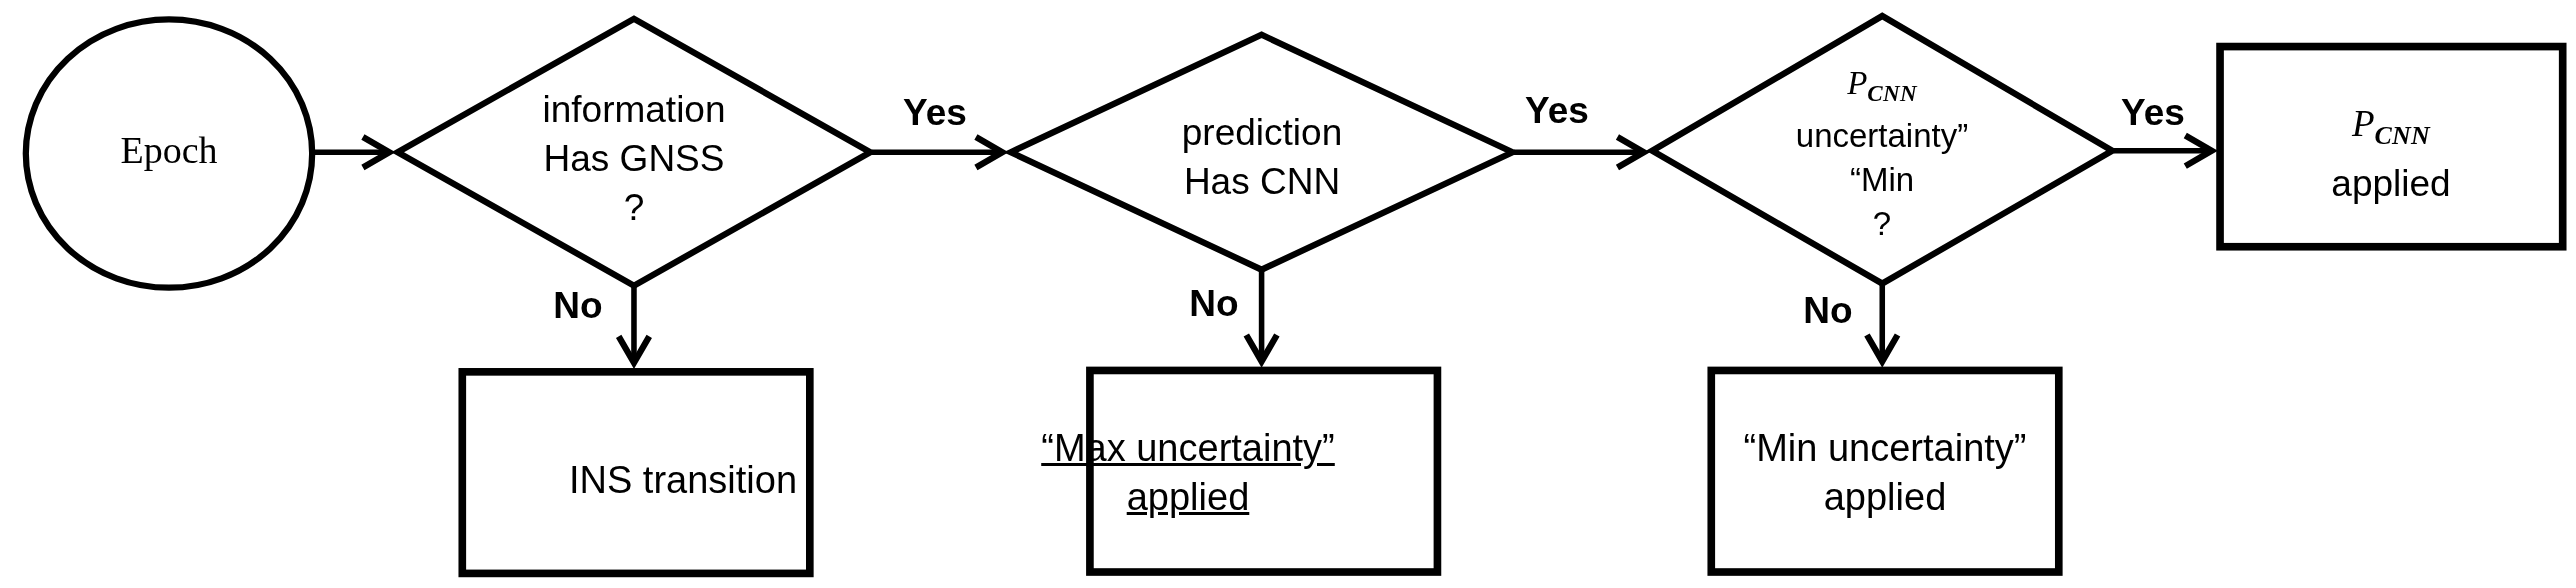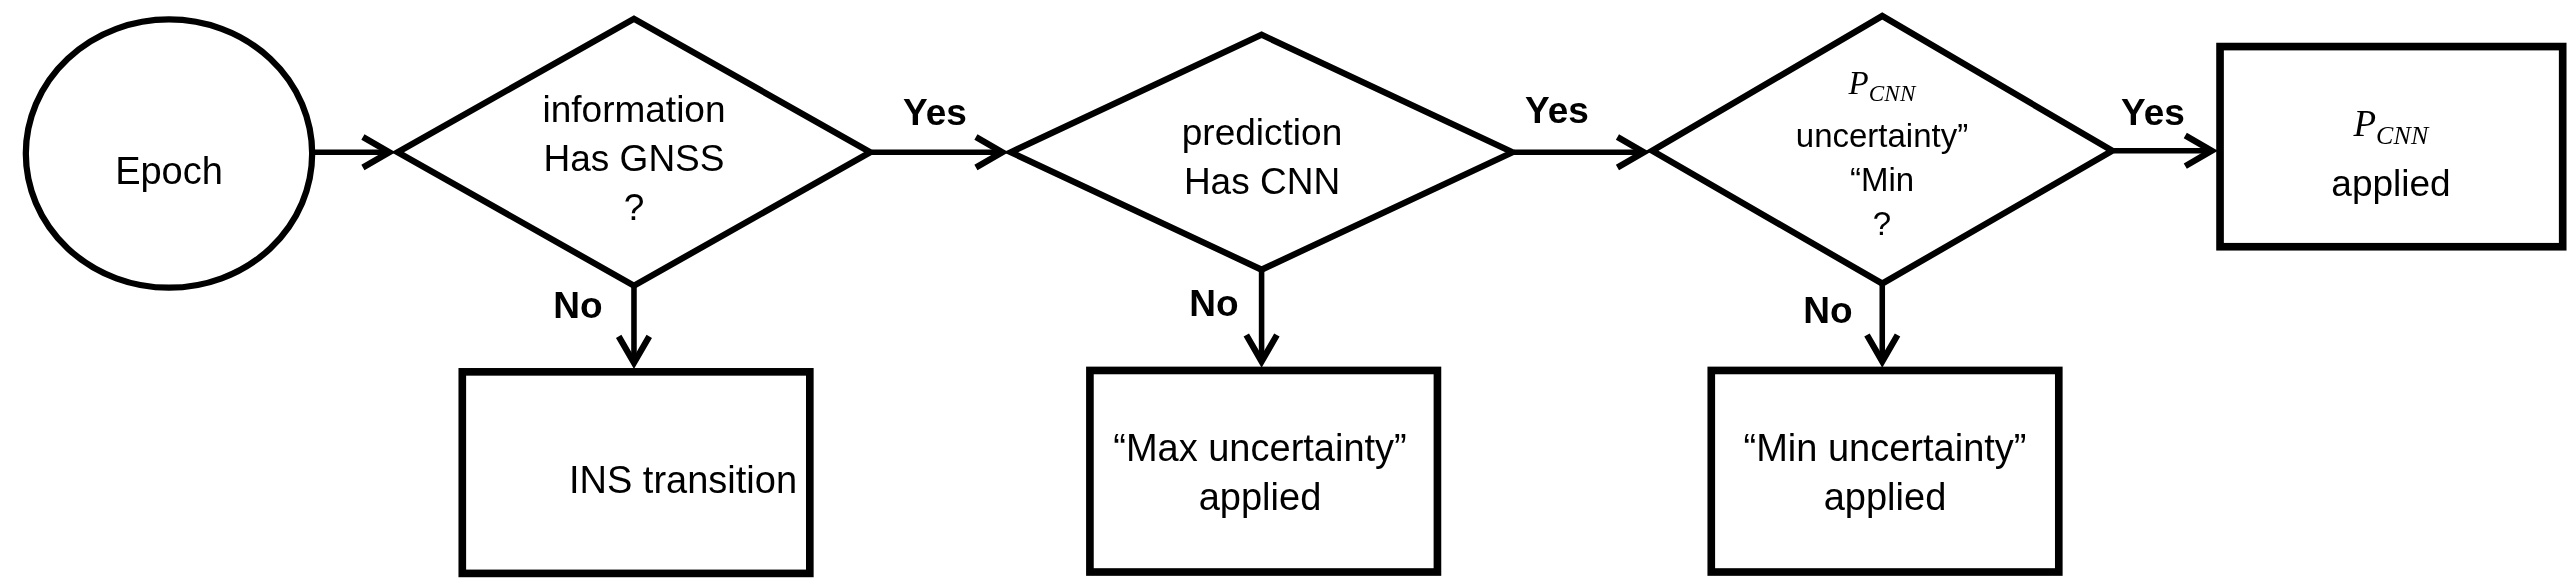--- a/index.html
+++ b/index.html
@@ -33,20 +33,21 @@
   .fm{
     font-family:"Liberation Serif","DejaVu Serif",serif;
     font-style:italic;
   }
   .fm-sub{
     font-family:"Liberation Serif","DejaVu Serif",serif;
     font-style:italic;
     font-size:0.70em;
     vertical-align:-0.28em;
     letter-spacing:0.01em;
+    font-weight:bold;
   }
 </style>
 </head>
 <body>
 
 <div id="canvas">
 
   <svg id="shapes" width="2576" height="588" viewBox="0 0 3706 846">
     <defs>
       <marker id="arrowhead" markerUnits="userSpaceOnUse" markerWidth="62" markerHeight="62" viewBox="0 0 62 62" refX="52" refY="31" orient="auto">
@@ -67,21 +68,21 @@
 
     <line x1="452" y1="219" x2="560" y2="219" stroke="#000" stroke-width="8" marker-end="url(#arrowhead)"></line>
     <line x1="1254" y1="219" x2="1442" y2="219" stroke="#000" stroke-width="8" marker-end="url(#arrowhead)"></line>
     <line x1="2178" y1="219" x2="2365" y2="219" stroke="#000" stroke-width="8" marker-end="url(#arrowhead)"></line>
     <line x1="3041" y1="217" x2="3182" y2="217" stroke="#000" stroke-width="8" marker-end="url(#arrowhead)"></line>
     <line x1="912" y1="411" x2="912" y2="522" stroke="#000" stroke-width="8" marker-end="url(#arrowhead)"></line>
     <line x1="1815" y1="388" x2="1815" y2="520" stroke="#000" stroke-width="8" marker-end="url(#arrowhead)"></line>
     <line x1="2708" y1="408" x2="2708" y2="520" stroke="#000" stroke-width="8" marker-end="url(#arrowhead)"></line>
   </svg>
 
-  <div class="node-label f55" style="left:169px;top:171px;">Epoch</div>
+  <div class="node-label f55" style="left:169px;top:150px;font-family:Liberation Serif, serif;">Epoch</div>
 
   <div class="node-label f53" style="left:634px;top:158px;">
     <div>information</div>
     <div>Has GNSS</div>
     <div>?</div>
   </div>
 
   <div class="node-label f53" style="left:1262px;top:157px;">
     <div>prediction</div>
     <div>Has CNN</div>
@@ -91,21 +92,21 @@
     <div>
       <span class="fm">P</span><span class="fm-sub">CNN</span>
     </div>
     <div>uncertainty”</div>
     <div>“Min</div>
     <div>?</div>
   </div>
 
   <div class="node-label f55" style="left:636px;top:480px;margin-left:47px;">INS transition</div>
 
-  <div class="node-label f55" style="left:1260px;top:473px;">
+  <div class="node-label f55" style="left:1188px;top:473px;text-decoration:underline;">
     <div>“Max uncertainty”</div>
     <div>applied</div>
   </div>
 
   <div class="node-label f55" style="left:1885px;top:473px;">
     <div>“Min uncertainty”</div>
     <div>applied</div>
   </div>
 
   <div class="node-label f53" style="left:2391px;top:154px;">

